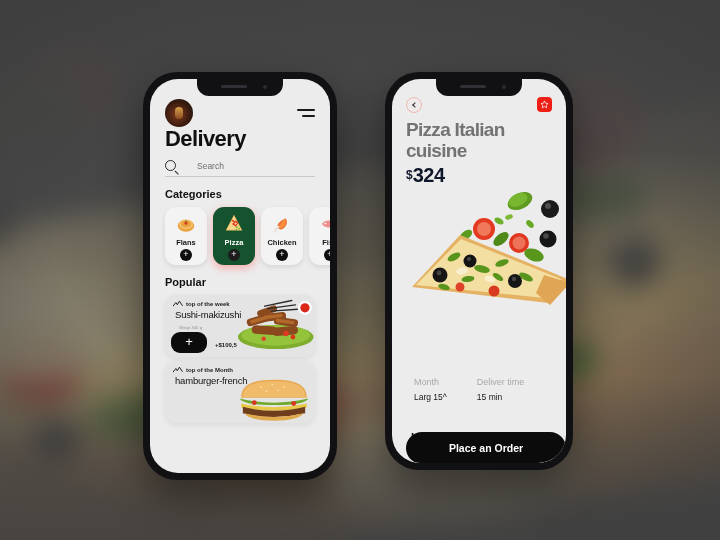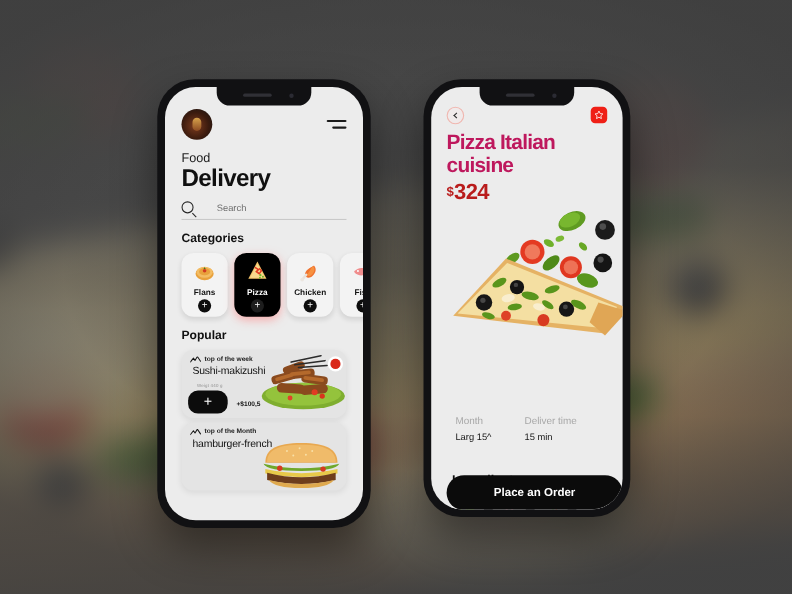--- a/index.html
+++ b/index.html
@@ -124,21 +124,21 @@
   .sec-title { font-size: 11px; font-weight: 700; color:#111; margin: 11px 0 7px; }
 
   .cats { display:flex; gap:6px; }
   .cat {
     width: 42px; height: 58px;
     background:#f3f3f3; border-radius: 11px;
     box-shadow: 0 2px 5px rgba(0,0,0,.10);
     display:flex; flex-direction:column; align-items:center;
     padding-top: 6px; position:relative; flex:0 0 auto;
   }
-  .cat.active { background:#000000; box-shadow:0 3px 9px rgba(255,120,120,.55); }
+  .cat.active { background:#14532d; box-shadow:0 3px 9px rgba(255,120,120,.55); }
   .cat-label { font-size: 7.5px; font-weight:700; color:#141414; margin-top: 3px; }
   .cat.active .cat-label { color:#fff; }
   .cat-plus {
     width: 12px; height: 12px; border-radius:50%;
     background:#0d0d0d; color:#fff; font-size:9px; line-height:11px;
     text-align:center; margin-top: 2px;
   }
   .cat.active .cat-plus { background:#1d1d1d; }
   .cat-ico { width: 24px; height: 22px; }
 
@@ -171,22 +171,22 @@
   .backbtn {
     width: 16px; height: 16px; border-radius:50%;
     background:#f0eaea; border:1px solid #f0b7b0;
     display:flex; align-items:center; justify-content:center;
   }
   .chev { width:4px; height:4px; border-left:1.4px solid #2a2a2a; border-bottom:1.4px solid #2a2a2a; transform: rotate(45deg); margin-left:2px; }
   .starbtn {
     width: 15px; height: 15px; border-radius: 4px;
     background:#ef1f16; display:flex; align-items:center; justify-content:center;
   }
-  .rp-title { font-size: 19px; font-weight: 700; color:#be185d; letter-spacing:-.7px; line-height: 1.08; padding: 7px 14px 0; }
-  .rp-price { padding: 3px 14px 0; color:#b91c1c; font-weight:700; }
+  .rp-title { font-size: 19px; font-weight: 700; color:#737373; letter-spacing:-.7px; line-height: 1.08; padding: 7px 14px 0; }
+  .rp-price { padding: 3px 14px 0; color:#0f172a; font-weight:700; }
   .rp-price .cur { font-size: 12px; vertical-align: 3px; }
   .rp-price .val { font-size: 20px; letter-spacing:-.5px; }
 
   .hero { position:absolute; left: 6px; top: 104px; width: 180px; height: 125px; }
 
   .meta { position:absolute; left: 22px; top: 298px; display:flex; gap: 30px; }
   .meta .lab { font-size: 9px; color:#a8a8a8; }
   .meta .val { font-size: 8.5px; color:#171717; margin-top: 5px; }
 
   .ing-title { position:absolute; left: 19px; top: 352px; font-size: 11.5px; font-weight:700; color:#111; }
@@ -247,21 +247,20 @@
 
       <div class="lp">
         <div class="topbar">
           <div class="avatar"></div>
           <div class="menu-icon">
             <i></i>
               <i></i>
           </div>
         </div>
 
-        <div class="eyebrow">Food</div>
         <div class="bigtitle">Delivery</div>
 
         <div class="search">
           <span class="mag"></span>
           <span class="search-ph">Search</span>
         </div>
 
         <div class="sec-title">Categories</div>
 
         <div class="cats">

